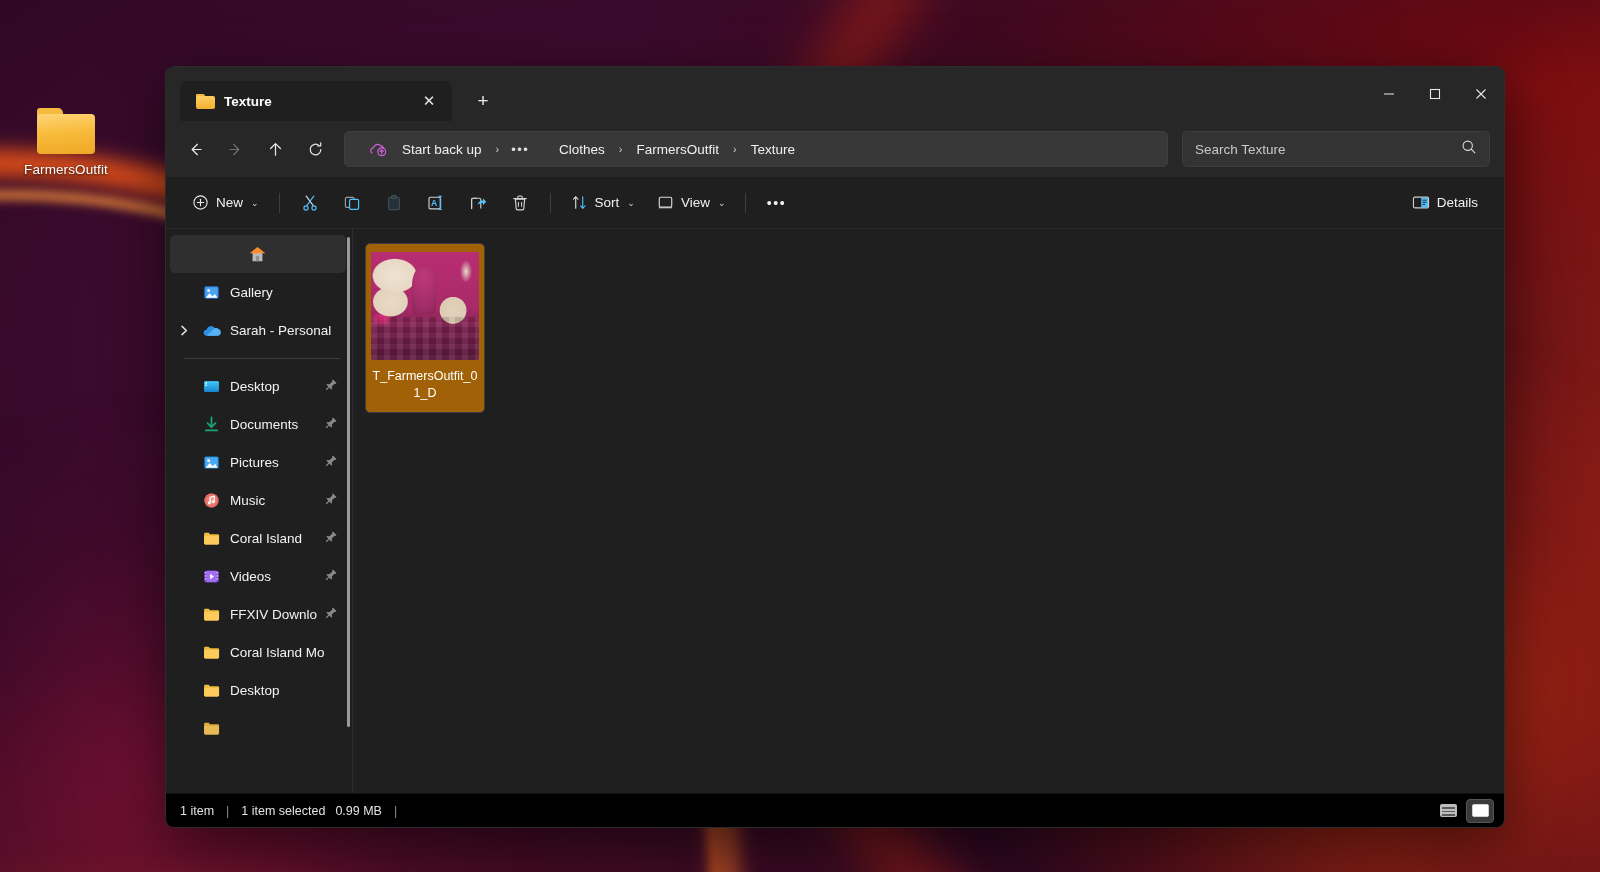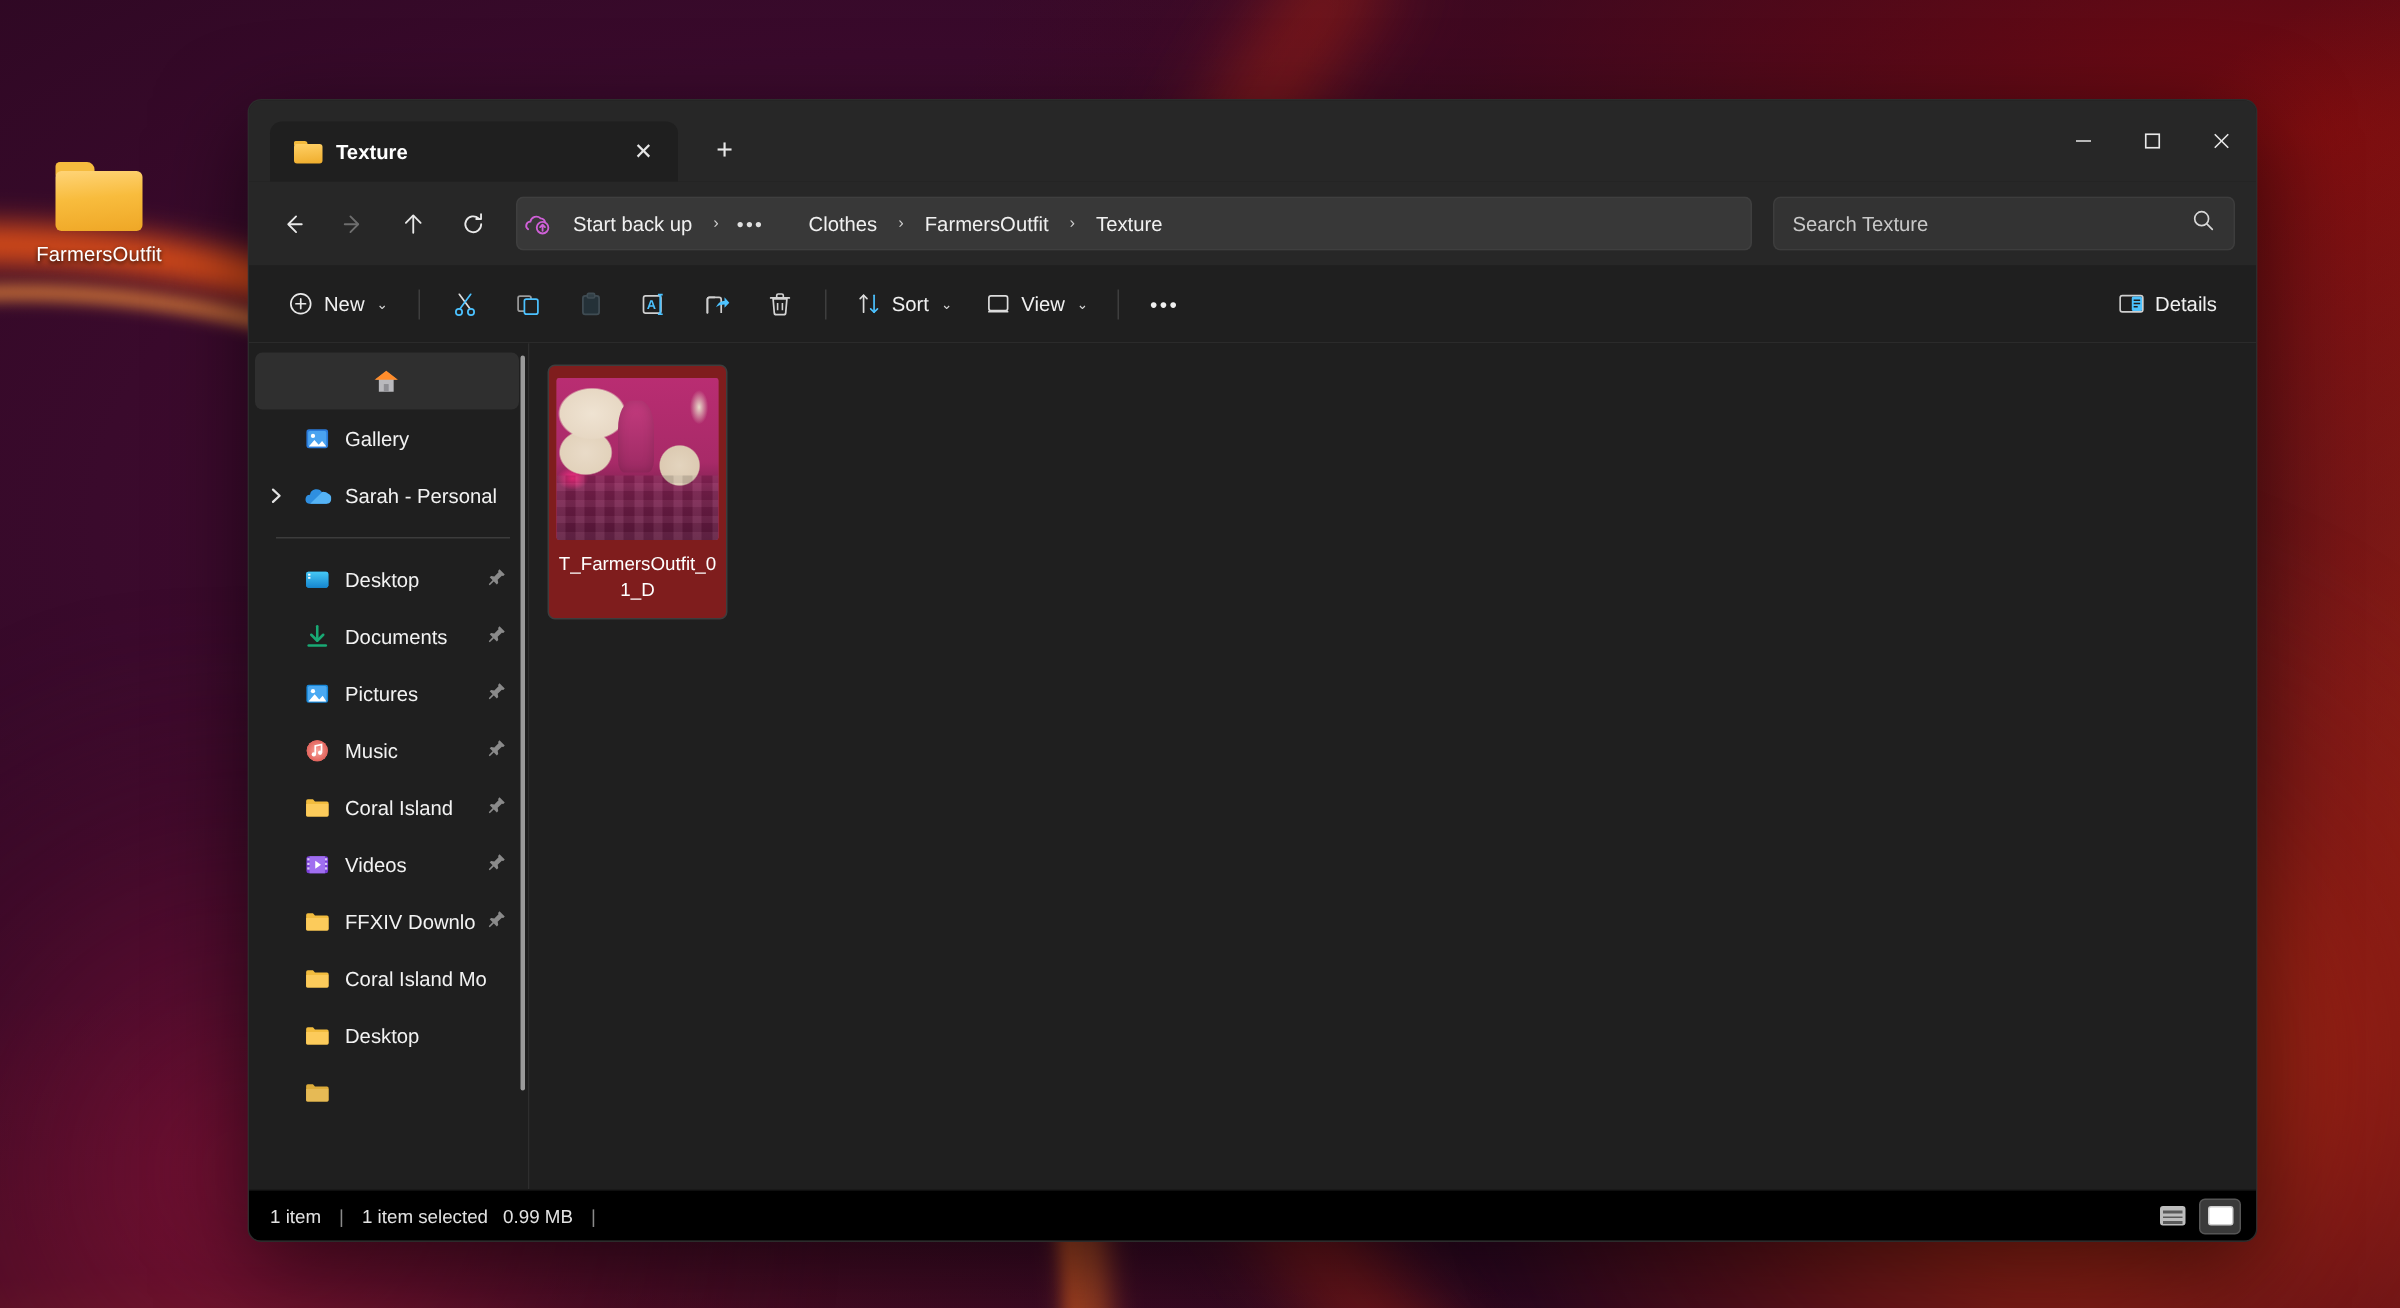--- a/index.html
+++ b/index.html
@@ -138,21 +138,21 @@
     padding:0 14px 0 10px; gap:2px; flex:none;
   }
   .navbtn {
     width:38px; height:34px; border-radius:5px; display:flex;
     align-items:center; justify-content:center; color:#e9e9e9; flex:none;
   }
   .navbtn.disabled { color:#6e6e6e; }
   #breadcrumb-bar {
     flex:1; height:36px; margin-left:8px; background:#383838;
     border-radius:5px; display:flex; align-items:center;
-    padding:0 2px; gap:2px; min-width:0; border:1px solid rgba(255,255,255,.04);
+    padding:0 22px; gap:2px; min-width:0; border:1px solid rgba(255,255,255,.04);
   }
   .crumb {
     color:#f0f0f0; font-size:13.5px; padding:4px 8px; border-radius:4px;
     white-space:nowrap;
   }
   .crumb-sep {
     color:#cfcfcf; font-size:11px; padding:0 4px; display:flex;
     align-items:center; user-select:none;
   }
   #onedrive-icon { display:flex; align-items:center; padding:0 4px 0 2px; flex:none; }
@@ -222,21 +222,21 @@
 
   
   #content-area {
     flex:1; position:relative; background:#1f1f1f; padding:14px 0 0 12px;
   }
   #file-grid { display:flex; flex-wrap:wrap; gap:4px; }
   .file-tile {
     width:120px; padding:8px 6px 10px; border-radius:5px;
     display:flex; flex-direction:column; align-items:center; gap:8px;
   }
-  .file-tile.selected { background:#7f1d1d; border:1px solid #3d3d3d; }
+  .file-tile.selected { background:#a16207; border:1px solid #3d3d3d; }
   .thumb {
     width:108px; height:108px; border-radius:2px; overflow:hidden;
     position:relative; background:#b6326f;
   }
   .thumb .tx-base {
     position:absolute; inset:0;
     background:
       radial-gradient(ellipse 34% 26% at 22% 22%, #efe3d2 0%, #e7d8c4 58%, rgba(231,216,196,0) 62%),
       radial-gradient(ellipse 26% 22% at 18% 46%, #e9dbc8 0%, #e2d2bb 60%, rgba(226,210,187,0) 64%),
       radial-gradient(ellipse 20% 20% at 76% 54%, #e3d4be 0%, #dccab2 60%, rgba(220,202,178,0) 64%),

